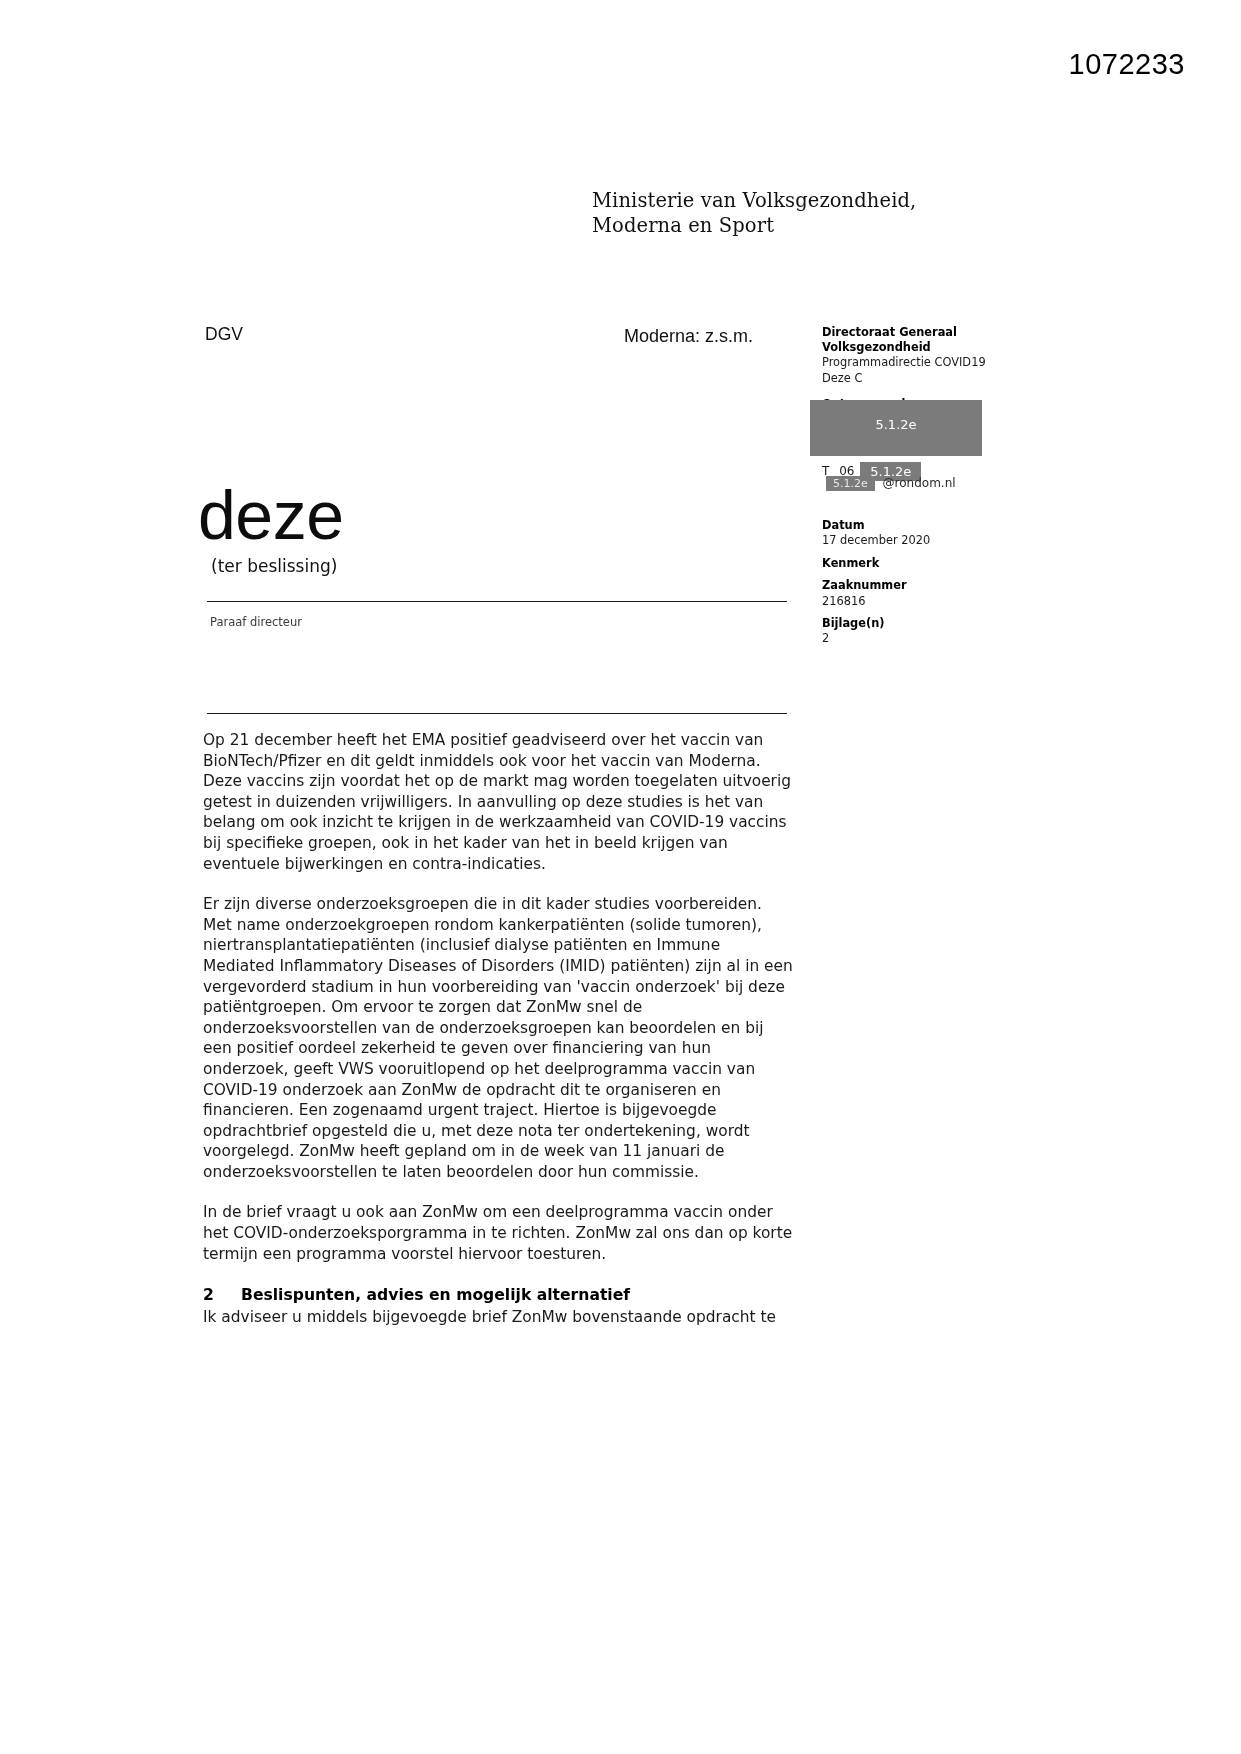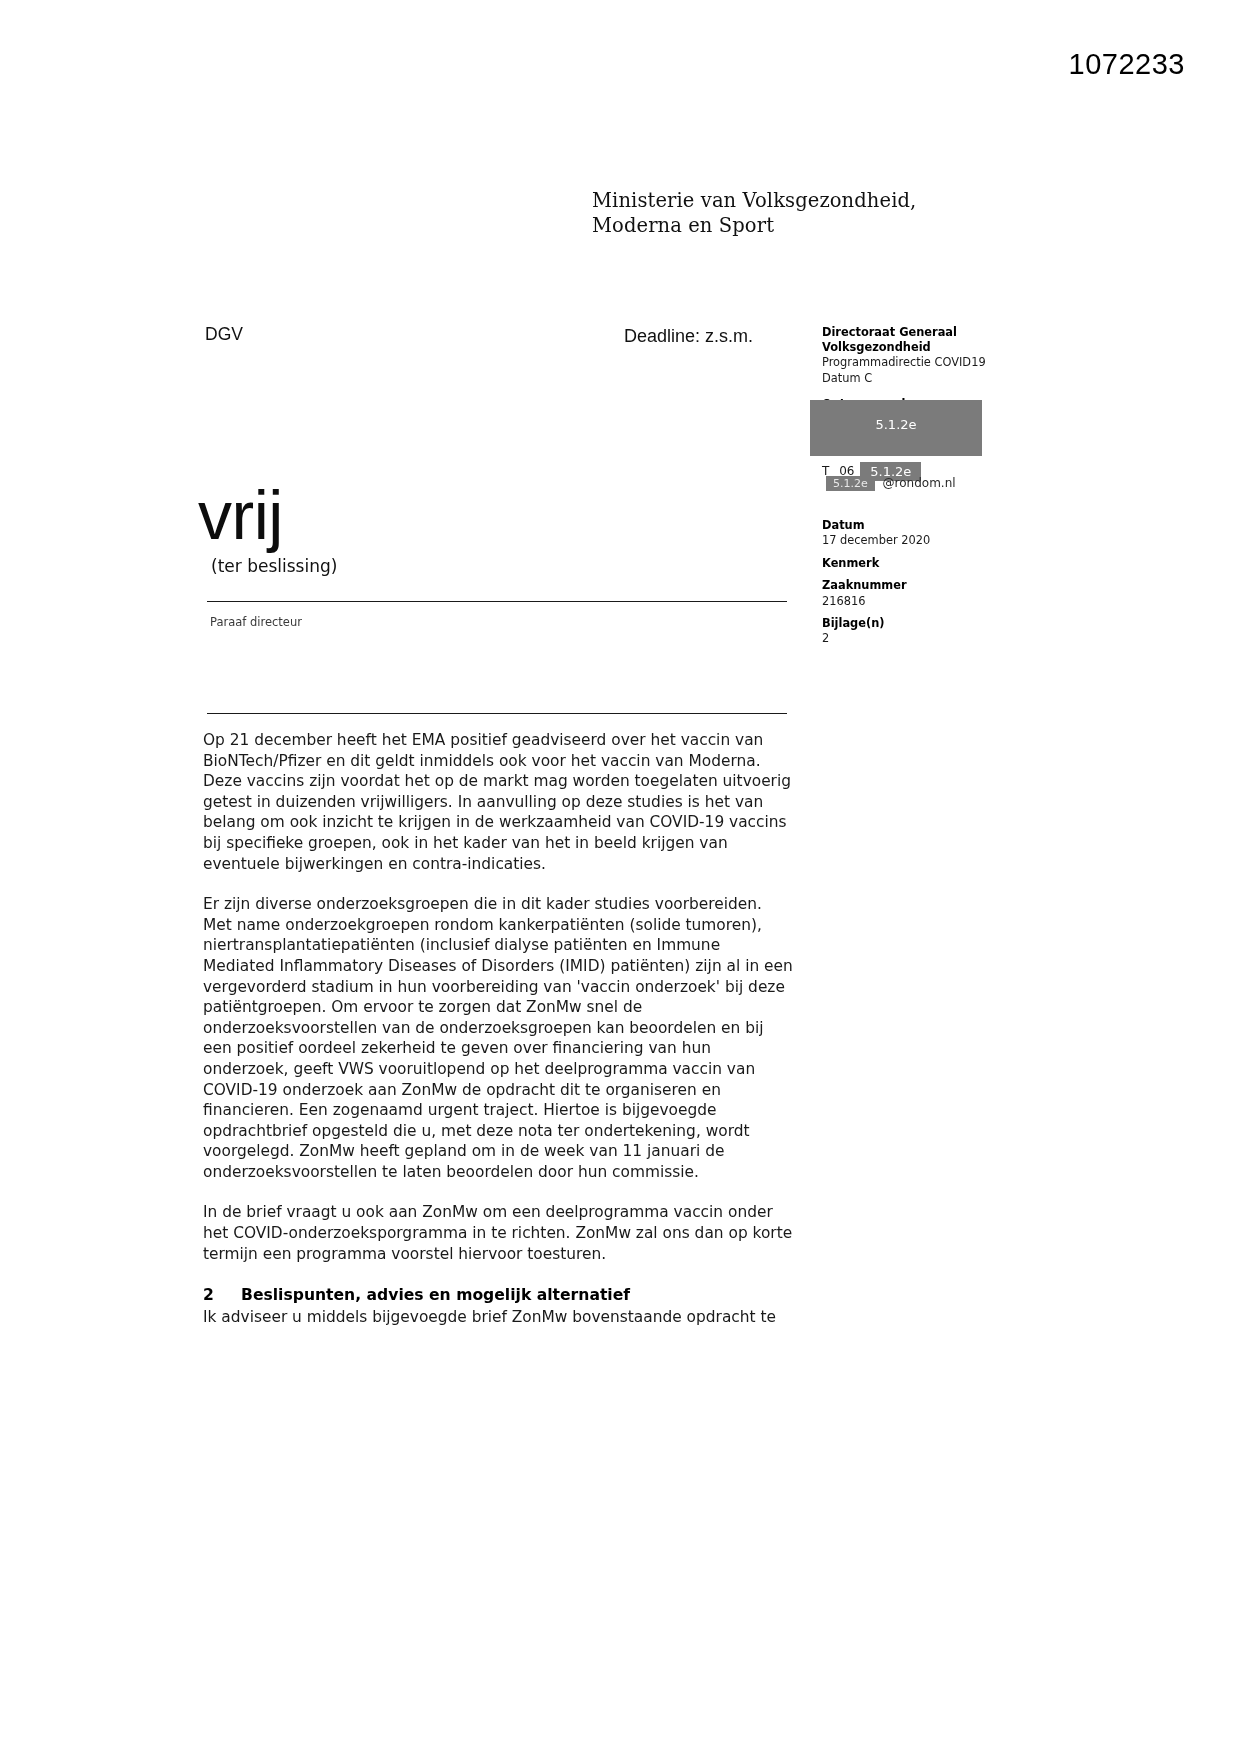--- a/index.html
+++ b/index.html
@@ -234,34 +234,34 @@
 <div class="page">
 
   <div class="docnum">1072233</div>
 
   <div class="ministry">
     <div>Ministerie van Volksgezondheid,</div>
     <div>Moderna en Sport</div>
   </div>
 
   <div class="dgv">DGV</div>
-  <div class="deadline">Deadline: z.s.m.</div>
-
-  <div class="nota-title">vrij</div>
+  <div class="deadline">Moderna: z.s.m.</div>
+
+  <div class="nota-title">deze</div>
   <div class="nota-sub">(ter beslissing)</div>
 
   <div class="rule rule-1"></div>
   <div class="paraaf">Paraaf directeur</div>
   <div class="rule rule-2"></div>
 
   <div class="sidebar">
     <div class="sb-line sb-head">Directoraat Generaal</div>
     <div class="sb-line sb-head">Volksgezondheid</div>
     <div class="sb-line">Programmadirectie COVID19</div>
-    <div class="sb-line">Datum C</div>
+    <div class="sb-line">Deze C</div>
     <div class="sb-gap"></div>
     <div class="sb-line sb-head">Ontworpen door</div>
   </div>
 
   <div class="redact-big">
     <span>5.1.2e</span>
   </div>
 
   <div class="contact-row">
     <span class="tlabel">T</span>

